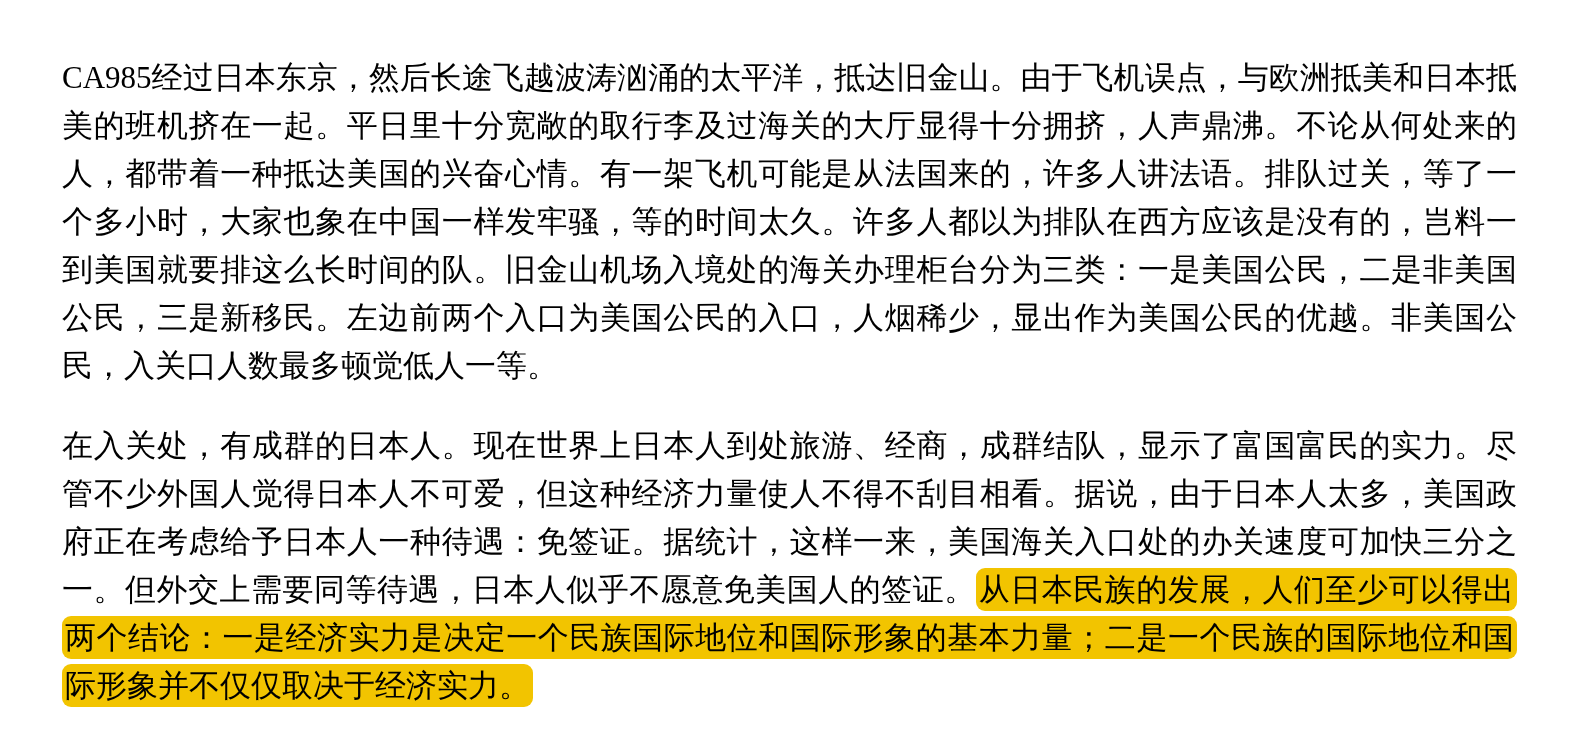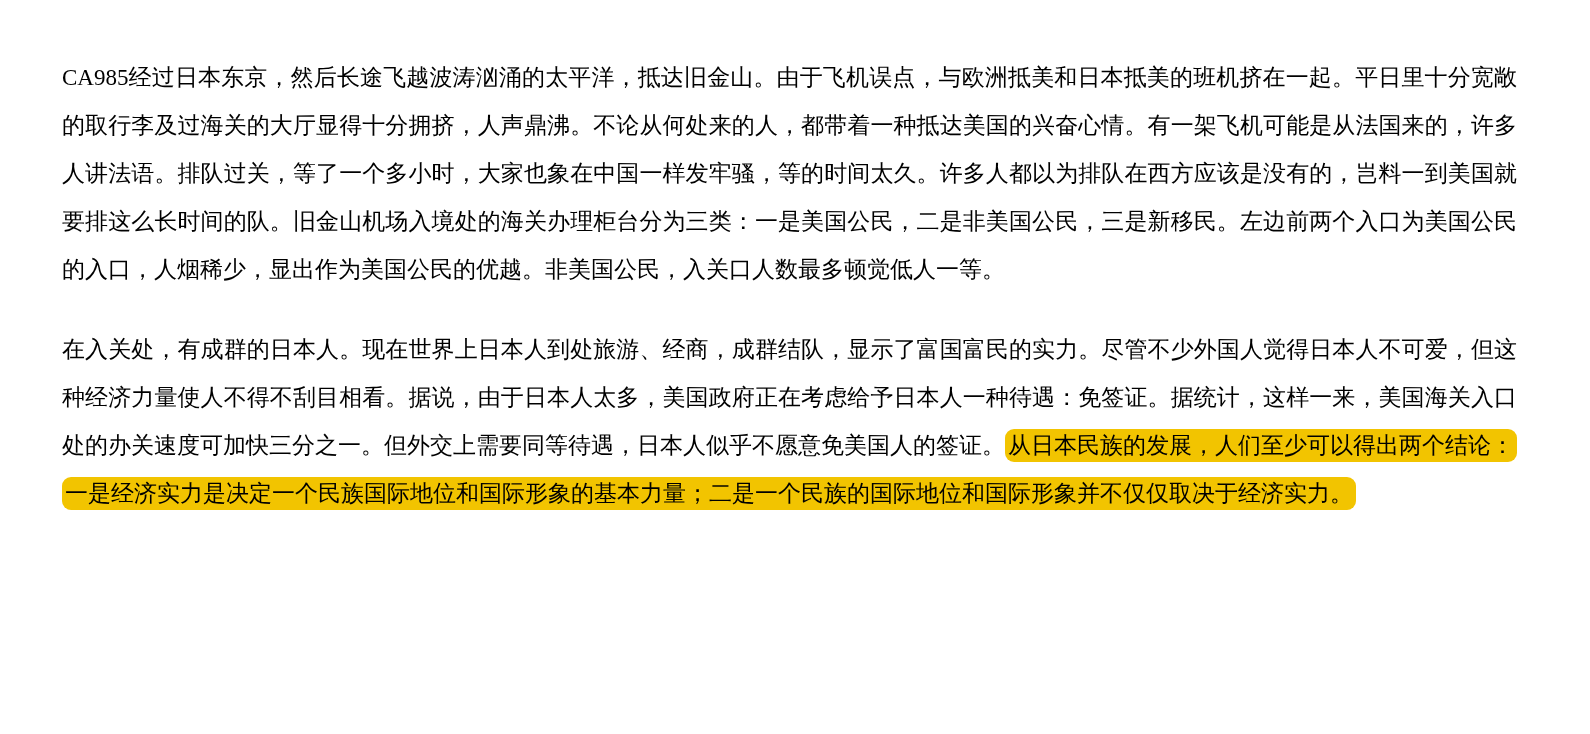--- a/index.html
+++ b/index.html
@@ -21,21 +21,21 @@
     position: relative;
   }
   .doc {
     position: absolute;
     left: 62px;
     top: 54px;
     width: 1455px;
   }
   .para {
     margin: 0 0 32px 0;
-    font-size: 23px;
+    font-size: 31px;
     line-height: 48px;
     text-align: justify;
     text-justify: inter-character;
     font-weight: 400;
   }
   .para:last-child {
     margin-bottom: 0;
   }
   mark.hl {
     background: var(--hl);

